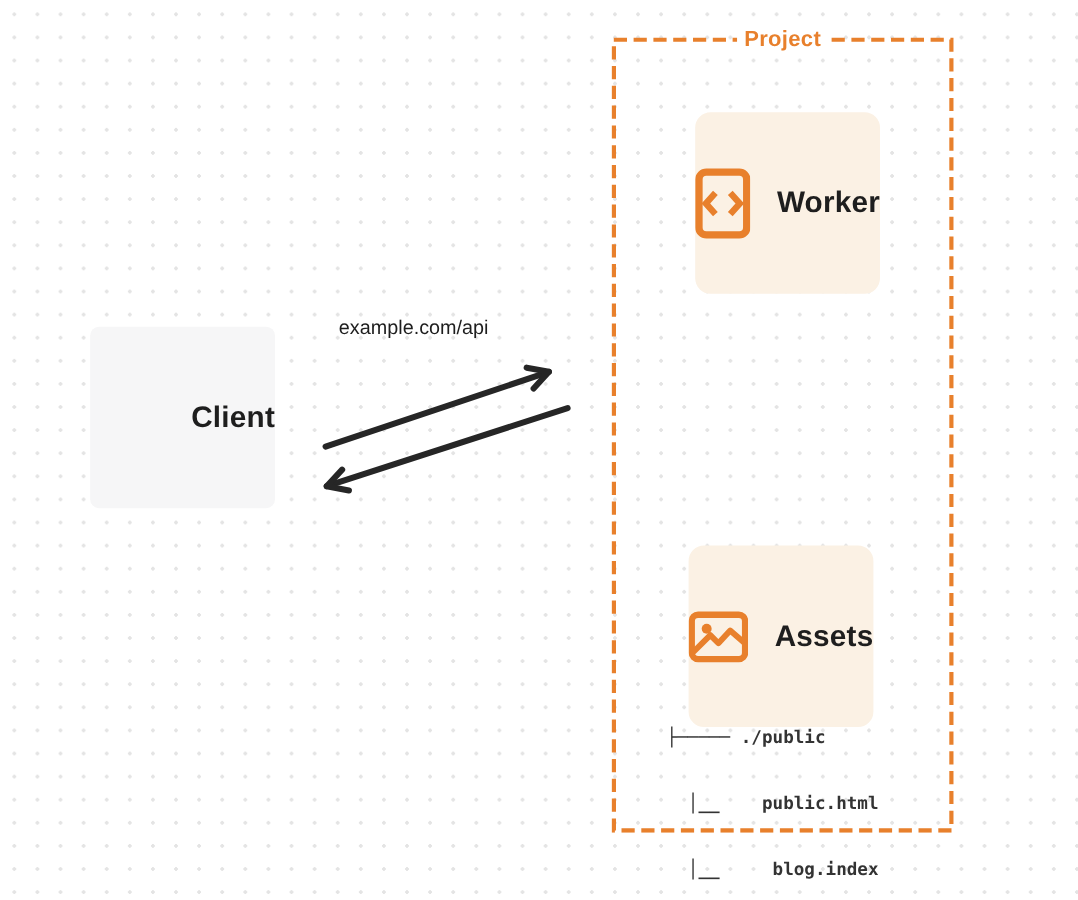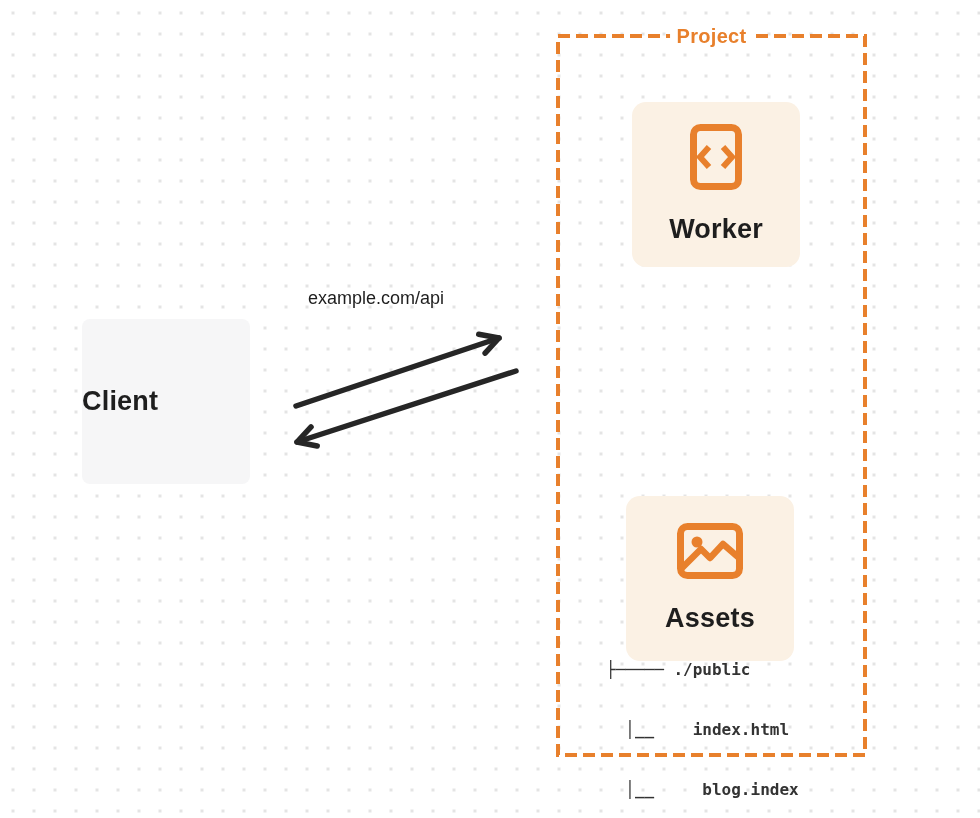--- a/index.html
+++ b/index.html
@@ -20,24 +20,24 @@
     background-image: radial-gradient(circle, var(--dot) 1.5px, transparent 1.7px);
     background-size: 21px 21px;
     background-position: 2.5px 2.5px;
     font-family: "Liberation Sans", sans-serif;
   }
   .arrows-svg { position: absolute; left: 0; top: 0; width: 980px; height: 818px; }
   .arrow-line { stroke: var(--arrow); stroke-width: 5.5; stroke-linecap: round; fill: none; }
   .arrow-head { stroke: var(--arrow); stroke-width: 5.5; stroke-linecap: round; stroke-linejoin: round; fill: none; }
 
   .client-box {
-    position: absolute; left: 82px; top: 319px; width: 168px; height: 165px;
+    position: absolute; left: 82px; top: 297px; width: 168px; height: 165px;
     background: var(--client-bg);
     border-radius: 8px;
-    display: flex; align-items: center; justify-content: flex-start;
+    display: flex; align-items: center; justify-content: flex-end;
   }
   .node-label {
     font-size: 27px; font-weight: bold; color: var(--label); letter-spacing: 0.2px;
   }
   .request-label {
     position: absolute; left: 308px; top: 288px;
     font-size: 18px; font-weight: normal; color: var(--label);
   }
 
   .project-box {
@@ -53,21 +53,21 @@
     font-size: 20px; font-weight: bold; color: var(--orange); letter-spacing: 0.3px;
     white-space: nowrap;
     text-align: center;
   }
 
   .card {
     position: absolute;
     width: 168px; height: 165px;
     background: var(--card-bg);
     border-radius: 14px;
-    display: flex; flex-direction: column; align-items: center; justify-content: center;
+    display: flex; flex-direction: row; align-items: center; justify-content: center;
     gap: 24px;
   }
   .card.worker { left: 632px; top: 102px; }
   .card.assets { left: 626px; top: 449px; margin-top: 47px; }
   .icon-stroke { stroke: var(--orange); fill: none; }
   .icon-fill { fill: var(--orange); }
 
   .file-tree {
     position: absolute; left: 606px; top: 620px;
     font-family: "DejaVu Sans Mono", monospace;
@@ -117,18 +117,18 @@
     <svg width="66" height="56" viewBox="0 0 66 56" xmlns="http://www.w3.org/2000/svg">
       <rect class="icon-stroke" x="3.5" y="3.5" width="59" height="49" rx="7" stroke-width="7"></rect>
       <circle class="icon-fill" cx="20" cy="19" r="5.5"></circle>
       <path class="icon-stroke" d="M5,45 L24,26 L33,35 L46,21 L61,34" stroke-width="6.5" stroke-linejoin="round" stroke-linecap="round"></path>
     </svg>
     <span class="node-label">Assets</span>
   </div>
 
   <div class="file-tree">
     <div>├───── ./public</div>
-    <div>  │__    index.html</div>
+    <div>  │__    public.html</div>
     <div>  │__     blog.index</div>
     
   </div>
 
 </div>
 
 </body></html>

